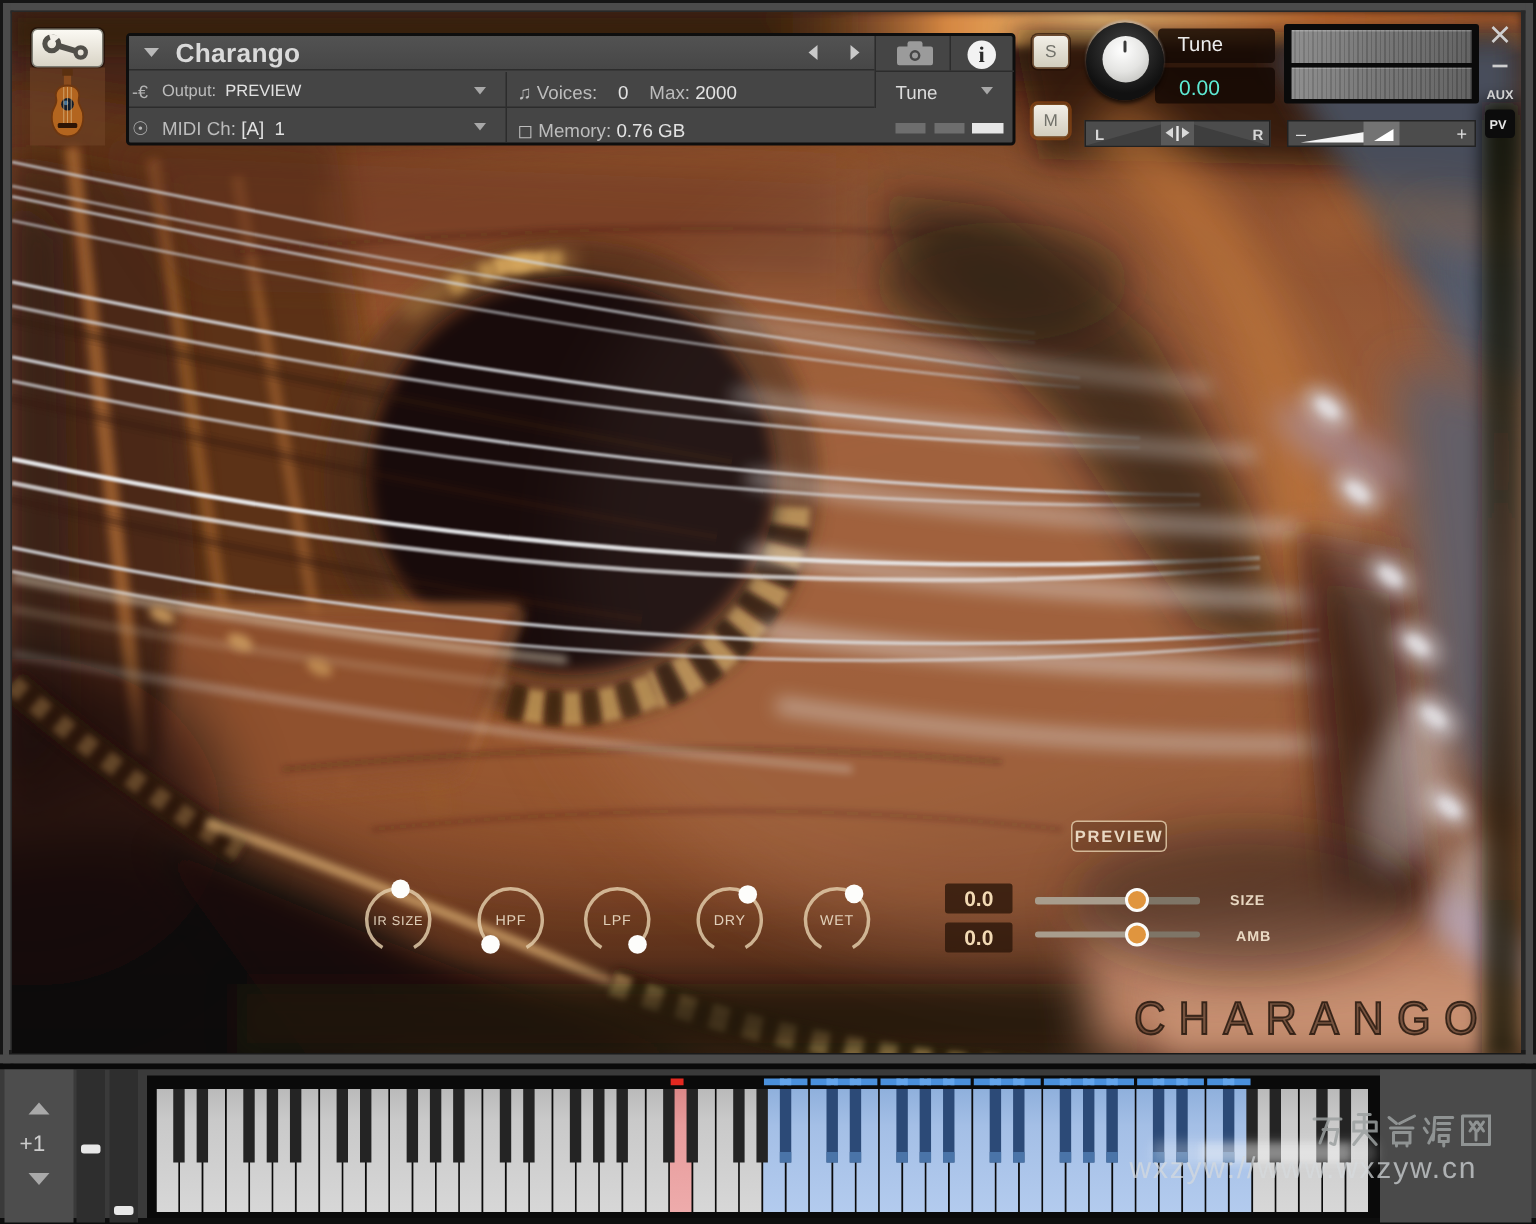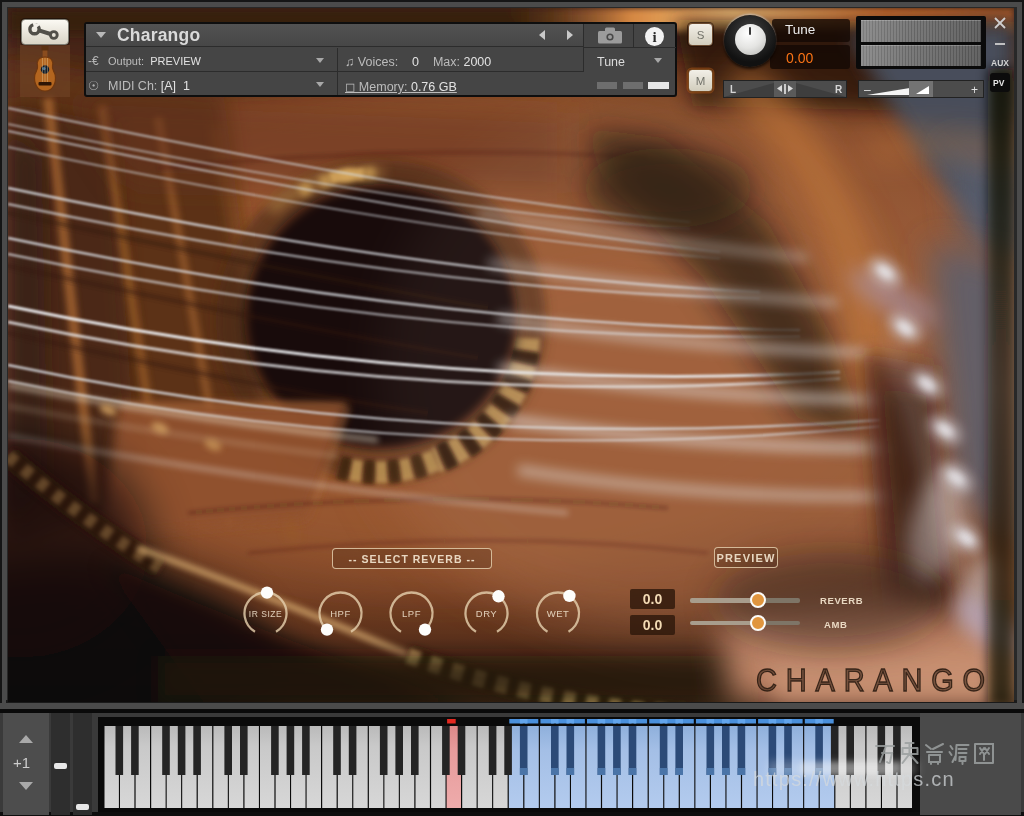--- a/index.html
+++ b/index.html
@@ -278,35 +278,35 @@
 <div class="abs" style="left:337px;top:48px;width:1px;height:47px;background:#2c2c2c;"></div>
 
 <div class="abs" style="left:88px;top:54px;font-size:12px;color:#b5b5b5;">-€</div>
 <div class="abs" style="left:108px;top:55px;font-size:11px;color:#bcbcbc;">Output:&nbsp;&nbsp;<span style="color:#e2e2e2;">PREVIEW</span></div>
 <div class="abs" style="left:316px;top:58px;width:0;height:0;border-left:4.5px solid transparent;border-right:4.5px solid transparent;border-top:5.5px solid #a8a8a8;"></div>
 <div class="abs" style="left:345px;top:55px;font-size:12.5px;color:#bcbcbc;">♫&nbsp;Voices:&nbsp;&nbsp;&nbsp;&nbsp;<span style="color:#e2e2e2;">0</span>&nbsp;&nbsp;&nbsp;&nbsp;Max:&nbsp;<span style="color:#e2e2e2;">2000</span></div>
 
 <div class="abs" style="left:88px;top:78px;font-size:12.5px;color:#b5b5b5;">☉</div>
 <div class="abs" style="left:108px;top:79px;font-size:12.5px;color:#bcbcbc;">MIDI Ch:&nbsp;<span style="color:#e2e2e2;">[A]&nbsp;&nbsp;1</span></div>
 <div class="abs" style="left:316px;top:82px;width:0;height:0;border-left:4.5px solid transparent;border-right:4.5px solid transparent;border-top:5.5px solid #a8a8a8;"></div>
-<div class="abs" style="left:345px;top:79px;font-size:12.5px;color:#bcbcbc;text-decoration:underline;">◻&nbsp;Memory:&nbsp;<span style="color:#e2e2e2;">0.76 GB</span></div>
+<div class="abs" style="left:345px;top:79px;font-size:12.5px;color:#bcbcbc;">◻&nbsp;Memory:&nbsp;<span style="color:#e2e2e2;">0.76 GB</span></div>
 
 <div class="abs" style="left:597px;top:55px;font-size:12.5px;color:#dcdcdc;">Tune</div>
 <div class="abs" style="left:654px;top:58px;width:0;height:0;border-left:4.5px solid transparent;border-right:4.5px solid transparent;border-top:5.5px solid #a8a8a8;"></div>
 <div class="abs" style="left:597px;top:82px;width:20px;height:7px;background:#6e6e6e;"></div>
 <div class="abs" style="left:623px;top:82px;width:20px;height:7px;background:#6e6e6e;"></div>
 <div class="abs" style="left:648px;top:82px;width:21px;height:7px;background:#e6e6e6;"></div>
 
 <div class="abs" style="left:688px;top:23px;width:25px;height:23px;border-radius:4px;background:linear-gradient(#f2efe7,#d2cdbd);border:1px solid #6a4a30;box-shadow:0 0 0 1px rgba(30,12,4,0.6);text-align:center;font-size:11.5px;color:#72726a;line-height:22px;">S</div>
 <div class="abs" style="left:688px;top:69px;width:25px;height:23px;border-radius:4px;background:linear-gradient(#f2efe7,#d2cdbd);border:1px solid #7a4a20;box-shadow:0 0 0 1.5px rgba(160,80,20,0.55);text-align:center;font-size:11.5px;color:#72726a;line-height:22px;">M</div>
 
 <div class="abs" style="left:772px;top:19px;width:78px;height:23px;background:rgba(20,9,4,0.8);border-radius:3px;"></div>
 <div class="abs" style="left:770px;top:45px;width:80px;height:24px;background:rgba(20,9,4,0.8);border-radius:3px;"></div>
 <div class="abs" style="left:785px;top:22px;font-size:13.5px;color:#ececec;">Tune</div>
-<div class="abs" style="left:786px;top:50px;font-size:14px;color:#f97316;text-align:right;">0.00</div>
+<div class="abs" style="left:786px;top:50px;font-size:14px;color:#5eead4;text-align:right;">0.00</div>
 <div class="abs" style="left:724px;top:15px;width:52px;height:52px;border-radius:50%;background:radial-gradient(circle at 50% 35%,#444444,#111111 68%);box-shadow:0 -1.5px 1.5px rgba(200,200,200,0.55), 0 2px 3px rgba(0,0,0,0.7);"></div>
 <div class="abs" style="left:734.5px;top:24px;width:31px;height:31px;border-radius:50%;background:radial-gradient(circle at 42% 30%,#ffffff,#e4e4e2 52%,#b4b4b0);"></div>
 <div class="abs" style="left:748.6px;top:27px;width:2.6px;height:8px;background:#3a3a3a;border-radius:1px;"></div>
 
 <div class="abs" style="left:856px;top:16px;width:130px;height:53px;background:#0a0a0a;border-radius:2px;"></div>
 <div class="abs" style="left:861px;top:20px;width:120px;height:22px;background:linear-gradient(100deg,rgba(255,255,255,0.2) 0%,rgba(255,255,255,0.05) 40%,rgba(0,0,0,0.14) 100%),repeating-linear-gradient(90deg,#747474 0,#747474 2px,#5e5e5e 2px,#5e5e5e 3px);box-shadow:inset 0 1px 0 rgba(255,255,255,0.22);"></div>
 <div class="abs" style="left:861px;top:45px;width:120px;height:21px;background:linear-gradient(100deg,rgba(255,255,255,0.2) 0%,rgba(255,255,255,0.05) 40%,rgba(0,0,0,0.14) 100%),repeating-linear-gradient(90deg,#747474 0,#747474 2px,#5e5e5e 2px,#5e5e5e 3px);box-shadow:inset 0 1px 0 rgba(255,255,255,0.22);"></div>
 
 <div class="abs" style="left:723px;top:80px;width:124px;height:18px;background:#4c4c4c;border:1px solid #222;"></div>
 <svg class="abs" style="left:724px;top:81px;" width="122" height="16" viewBox="0 0 122 16">
@@ -333,21 +333,20 @@
   <g stroke="#cfcfcf" stroke-width="1.8">
     <line x1="5" y1="4" x2="15" y2="14"></line>
         <line x1="15" y1="4" x2="5" y2="14"></line>
     <line x1="5" y1="30" x2="15" y2="30"></line>
   </g>
   <text x="1" y="52" font-size="8.5" font-weight="bold" fill="#d2d2d2">AUX</text>
   <rect x="0" y="59" width="20" height="19" rx="3" fill="#0c0c0c"></rect>
   <text x="3" y="72" font-size="8.5" font-weight="bold" fill="#e6e6e6">PV</text>
 </svg>
 
-<div class="abs" style="left:332px;top:548px;width:160px;height:21px;border:1px solid rgba(228,206,172,0.85);border-radius:4px;background:rgba(50,26,12,0.22);color:rgba(242,228,206,0.92);font-size:10.5px;font-weight:bold;letter-spacing:1px;text-align:center;line-height:20px;">-- SELECT REVERB --</div>
 <div class="abs" style="left:714px;top:547px;width:64px;height:21px;border:1px solid rgba(228,206,172,0.85);border-radius:4px;background:rgba(50,26,12,0.22);color:rgba(242,228,206,0.92);font-size:11px;font-weight:bold;letter-spacing:1.2px;text-align:center;line-height:20px;">PREVIEW</div>
 
 <svg class="abs" style="left:8px;top:540px;" width="660" height="120" viewBox="0 0 660 120" font-family="Liberation Sans, sans-serif">
   <path d="M 247.0 91.7 A 21 21 0 1 1 268.0 91.7" fill="none" stroke="rgba(228,206,172,0.82)" stroke-width="2.3"></path>
       <circle cx="259.0" cy="52.6" r="6.2" fill="#fdfdfb"></circle>
       <text x="257.5" y="76.7" text-anchor="middle" font-size="8.5" letter-spacing="0.5" fill="rgba(240,226,205,0.88)">IR SIZE</text>
       <path d="M 322.0 91.7 A 21 21 0 1 1 343.0 91.7" fill="none" stroke="rgba(228,206,172,0.82)" stroke-width="2.3"></path>
       <circle cx="319.0" cy="89.6" r="6.2" fill="#fdfdfb"></circle>
       <text x="332.5" y="76.7" text-anchor="middle" font-size="9.5" letter-spacing="0.5" fill="rgba(240,226,205,0.88)">HPF</text>
       <path d="M 393.0 91.7 A 21 21 0 1 1 414.0 91.7" fill="none" stroke="rgba(228,206,172,0.82)" stroke-width="2.3"></path>
@@ -361,21 +360,21 @@
       <text x="550.0" y="76.7" text-anchor="middle" font-size="9.5" letter-spacing="0.5" fill="rgba(240,226,205,0.88)">WET</text>
 </svg>
 
 <div class="abs" style="left:630px;top:589px;width:45px;height:20px;background:rgba(44,22,10,0.8);border-radius:2px;color:#f2dab4;font-size:14px;font-weight:bold;line-height:20px;text-align:center;">0.0</div>
 <div class="abs" style="left:630px;top:615px;width:45px;height:20px;background:rgba(44,22,10,0.8);border-radius:2px;color:#f2dab4;font-size:14px;font-weight:bold;line-height:20px;text-align:center;">0.0</div>
 
 <div class="abs" style="left:690px;top:598px;width:110px;height:4.5px;background:linear-gradient(90deg,#a89d8d 0,#a89d8d 60%,#7e7567 60%);border-radius:2px;"></div>
 <div class="abs" style="left:690px;top:620.5px;width:110px;height:4.5px;background:linear-gradient(90deg,#a89d8d 0,#a89d8d 60%,#7e7567 60%);border-radius:2px;"></div>
 <div class="abs" style="left:750px;top:592px;width:16px;height:16px;border-radius:50%;background:#e0953e;border:2.5px solid #fbfbf9;"></div>
 <div class="abs" style="left:750px;top:614.5px;width:16px;height:16px;border-radius:50%;background:#e0953e;border:2.5px solid #fbfbf9;"></div>
-<div class="abs" style="left:820px;top:595px;font-size:9.5px;font-weight:bold;letter-spacing:0.6px;color:rgba(246,232,210,0.9);">REVERB</div>
+<div class="abs" style="left:820px;top:595px;font-size:9.5px;font-weight:bold;letter-spacing:0.6px;color:rgba(246,232,210,0.9);">SIZE</div>
 <div class="abs" style="left:824px;top:618.5px;font-size:9.5px;font-weight:bold;letter-spacing:0.6px;color:rgba(246,232,210,0.9);">AMB</div>
 
 <div class="abs" style="left:0;top:713px;width:1024px;height:99px;background:#3a3a3a;"></div>
 <div class="abs" style="left:0;top:812px;width:1024px;height:4px;background:#0e0e0e;"></div>
 <div class="abs" style="left:3px;top:713px;width:46px;height:102px;background:#4d4d4d;"></div>
 <div class="abs" style="left:19px;top:735px;width:0;height:0;border-left:7px solid transparent;border-right:7px solid transparent;border-bottom:8px solid #a9a9a9;"></div>
 <div class="abs" style="left:13px;top:754px;font-size:15px;color:#cdcdcd;">+1</div>
 <div class="abs" style="left:19px;top:782px;width:0;height:0;border-left:7px solid transparent;border-right:7px solid transparent;border-top:8px solid #a9a9a9;"></div>
 <div class="abs" style="left:51px;top:713px;width:19px;height:102px;background:#2e2e2e;"></div>
 <div class="abs" style="left:54px;top:763px;width:13px;height:6px;background:#e8e8e8;border-radius:2px;"></div>
@@ -547,14 +546,14 @@
 <div class="abs" style="left:800px;top:762px;width:100px;height:13px;background:rgba(250,250,250,0.3);filter:blur(2.5px);"></div>
 <svg class="abs" style="left:874px;top:740px;" width="125" height="28" viewBox="0 0 125 28">
   <g stroke="rgba(155,160,160,0.85)" stroke-width="2.0" fill="none" stroke-linecap="round">
     <path d="M2.0 6 H20.0 M12.0 6 L6.0 22 M8.0 13 H18.0 L16.0 22 Q16.0 24 13.0 22"></path>
         <path d="M31.5 3 H39.5 M28.5 8 H43.5 M28.5 8 V14 H43.5 V8 M35.5 14 L28.5 23 M35.5 14 L43.5 23 M35.5 3 V14"></path>
         <path d="M52.0 5 L57.0 9 M69.0 4 L59.0 9 M53.0 12 H68.0 M55.0 15 H66.0 V22 M55.0 15 V22 H66.0 M57.0 22 V24 M64.0 22 V24"></path>
         <path d="M76.5 6 L78.5 9 M75.5 12 L77.5 15 M78.5 22 L81.5 16 M82.5 5 H94.5 M82.5 5 L81.5 20 M84.5 9 H92.5 M84.5 13 H92.5 M85.5 17 H91.5 V21 M85.5 17 V21 H91.5 M88.5 21 V24"></path>
         <path d="M101.0 4 H119.0 V23 M101.0 4 V23 H119.0 M106.0 8 L110.0 14 M110.0 8 L106.0 14 M111.0 8 L115.0 14 M115.0 8 L111.0 14 M110.0 14 V20"></path>
   </g>
 </svg>
-<div class="abs" style="left:753px;top:768px;font-size:20px;letter-spacing:1.2px;color:rgba(214,218,221,0.72);">https://www.https.cn</div>
+<div class="abs" style="left:753px;top:768px;font-size:20px;letter-spacing:1.2px;color:rgba(214,218,221,0.72);">wxzyw://www.wxzyw.cn</div>
 
 </div>
 </body></html>

